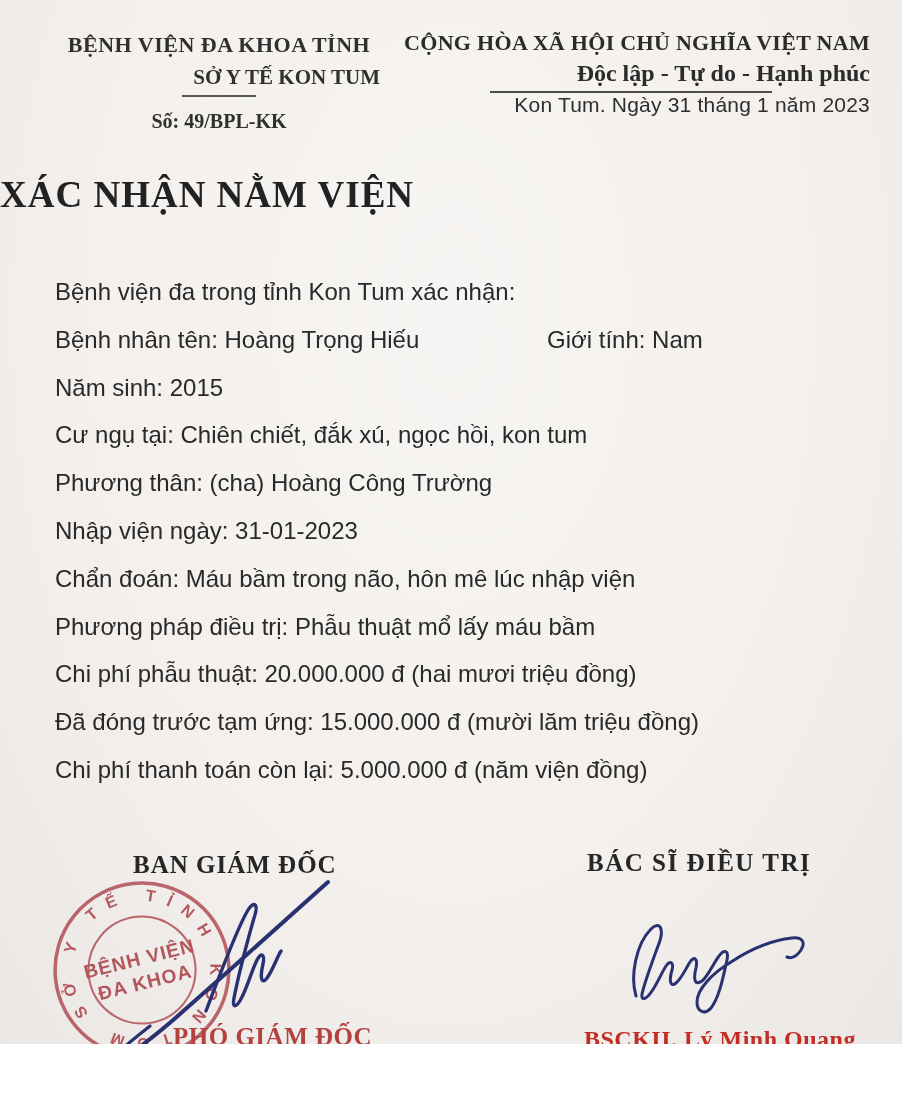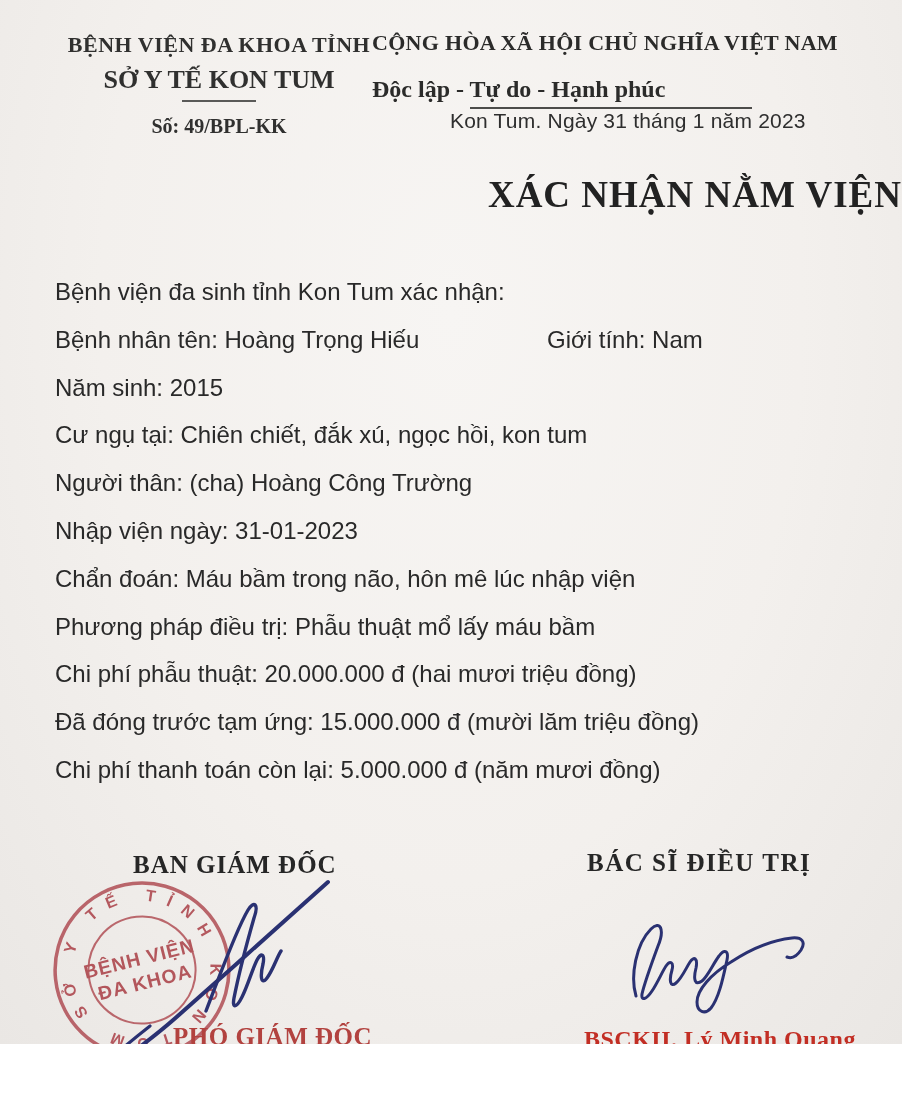--- a/index.html
+++ b/index.html
@@ -13,41 +13,41 @@
     overflow: hidden;
   }
   
   .hdr-left {
     position: absolute; left: 58px; top: 32px; width: 322px;
     text-align: center;
     font-family: "Liberation Serif", serif;
     font-weight: bold; color: #30302f;
   }
   .hdr-left .l1 { font-size: 22px; letter-spacing: .5px; }
-  .hdr-left .l2 { font-size: 26px; margin-top: 7px; }
+  .hdr-left .l2 { font-size: 21px; margin-top: 7px; text-align: right; }
   .hdr-left .rule { width: 74px; height: 2px; background:#5a5a58; margin: 5px auto 0; }
   .hdr-left .docnum { font-size: 20px; margin-top: 13px; }
   .hdr-right {
-    position: absolute; left: 372px; top: 30px; width: 478px;
-    text-align: left;
+    position: absolute; left: 392px; top: 30px; width: 478px;
+    text-align: right;
     font-family: "Liberation Serif", serif;
     font-weight: bold; color: #2b2b2a;
   }
   .hdr-right .l1 { font-size: 22px; letter-spacing: .3px; }
-  .hdr-right .l2 { font-size: 24px; margin-top: 20px; }
+  .hdr-right .l2 { font-size: 24px; margin-top: 4px; }
   .hdr-right .rule { width: 282px; height: 2px; background:#4c4c4a; margin: 4px auto 0; }
   .hdr-right .dateline {
     font-family: "Liberation Sans", sans-serif;
     font-weight: normal; font-size: 21px; color:#2e2e2e;
     padding-left: 78px; letter-spacing: .2px;
   }
   
   .doc-title {
     position: absolute; left: 0; right: 0; top: 173px;
-    text-align: right;
+    text-align: left;
     font-family: "Liberation Serif", serif;
     font-weight: bold; font-size: 37px; letter-spacing: 1px; color: #222;
   }
   
   .body-block { position: absolute; left: 55px; top: 277px; width: 810px; }
   .body-row { height: 47.8px; font-size: 24px; line-height: 30px; color:#292929; position: relative; white-space: nowrap; }
   .gender { position: absolute; left: 492px; top: 0; }
   
   .sig-heading {
     position: absolute;
@@ -95,34 +95,34 @@
   <div class="hdr-right">
     <div class="l1">CỘNG HÒA XÃ HỘI CHỦ NGHĨA VIỆT NAM</div>
     <div class="l2">Độc lập - Tự do - Hạnh phúc</div>
     <div class="rule"></div>
     <div class="dateline">Kon Tum. Ngày 31 tháng 1 năm 2023</div>
   </div>
 
   <div class="doc-title">XÁC NHẬN NẰM VIỆN</div>
 
   <div class="body-block">
-    <div class="body-row">Bệnh viện đa sinh tỉnh Kon Tum xác nhận:</div>
+    <div class="body-row">Bệnh viện đa trong tỉnh Kon Tum xác nhận:</div>
     <div class="body-row">
       <span>Bệnh nhân tên: Hoàng Trọng Hiếu</span>
       <span class="gender">Giới tính: Nam</span>
     </div>
     <div class="body-row">Năm sinh: 2015</div>
     <div class="body-row">Cư ngụ tại: Chiên chiết, đắk xú, ngọc hồi, kon tum</div>
-    <div class="body-row">Người thân: (cha) Hoàng Công Trường</div>
+    <div class="body-row">Phương thân: (cha) Hoàng Công Trường</div>
     <div class="body-row">Nhập viện ngày: 31-01-2023</div>
     <div class="body-row">Chẩn đoán: Máu bầm trong não, hôn mê lúc nhập viện</div>
     <div class="body-row">Phương pháp điều trị: Phẫu thuật mổ lấy máu bầm</div>
     <div class="body-row">Chi phí phẫu thuật: 20.000.000 đ (hai mươi triệu đồng)</div>
     <div class="body-row">Đã đóng trước tạm ứng: 15.000.000 đ (mười lăm triệu đồng)</div>
-    <div class="body-row">Chi phí thanh toán còn lại: 5.000.000 đ (năm mươi đồng)</div>
+    <div class="body-row">Chi phí thanh toán còn lại: 5.000.000 đ (năm viện đồng)</div>
   </div>
 
   <div class="sig-heading board">BAN GIÁM ĐỐC</div>
   <div class="sig-heading doctor">BÁC SĨ ĐIỀU TRỊ</div>
 
   <div class="stamp-wrap">
     <svg viewBox="0 0 190 190" width="192" height="192">
       <circle cx="95" cy="95" r="86" fill="none" stroke="#ae4950" stroke-width="3.5" opacity="0.92"></circle>
       <circle cx="95" cy="95" r="53" fill="none" stroke="#ae4950" stroke-width="2" opacity="0.9"></circle>
       <defs>

